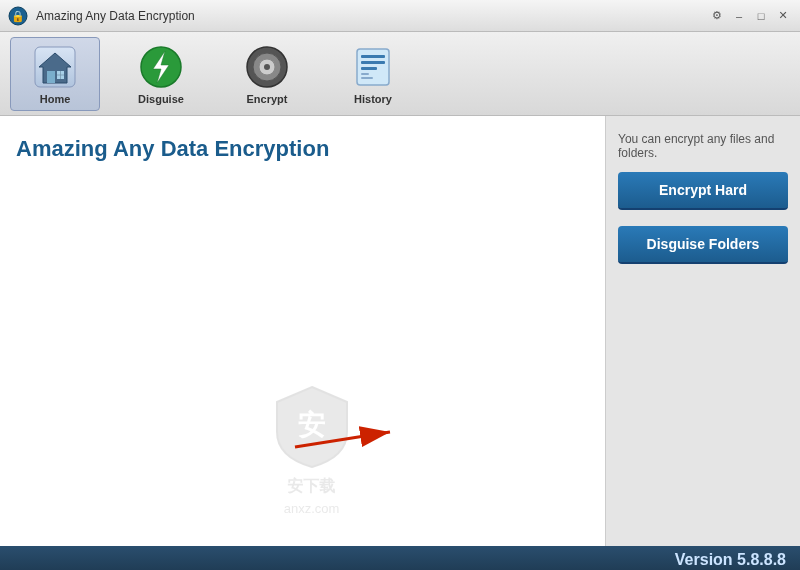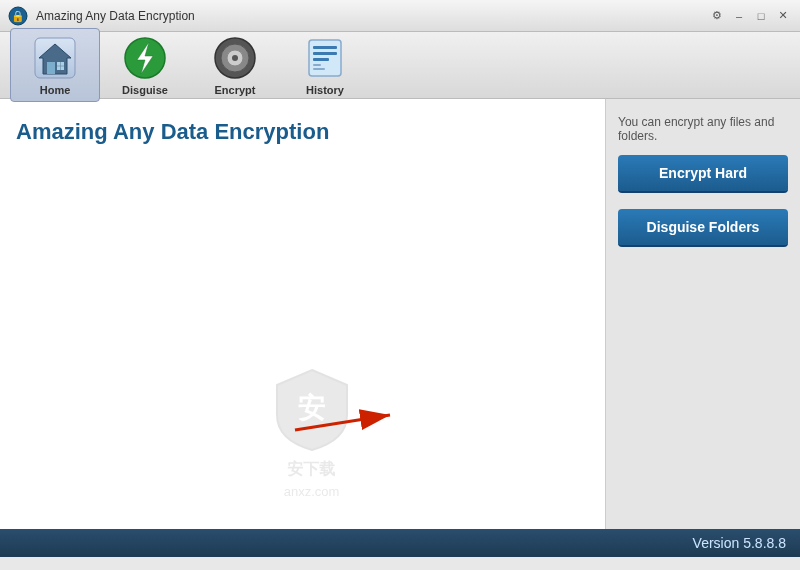--- a/index.html
+++ b/index.html
@@ -45,26 +45,26 @@
       font-size: 11px;
       cursor: pointer;
       color: #555;
       border: none;
       background: transparent;
     }
 
     
     .toolbar {
       background: linear-gradient(to bottom, #f0f0f0, #d8d8d8);
-      height: 67px;
+      height: 84px;
       display: flex;
       align-items: center;
       padding: 16px 10px;
       border-bottom: 1px solid #bbb;
-      gap: 0;
+      gap: 16px;
     }
     .toolbar-item {
       display: flex;
       flex-direction: column;
       align-items: center;
       justify-content: center;
       width: 90px;
       height: 74px;
       cursor: pointer;
       border-radius: 4px;
@@ -190,23 +190,23 @@
     
     .statusbar {
       height: 28px;
       background: linear-gradient(to bottom, #2a4e6e, #1e3a52);
       display: flex;
       align-items: center;
       justify-content: flex-end;
       padding: 0 14px;
     }
     .statusbar-text {
-      font-size: 14px;
+      font-size: 16px;
       color: #cce4ff;
-      font-weight: normal;
+      font-weight: bold;
     }
   </style>
 </head>
 <body>
 
 <div class="titlebar">
   <div class="titlebar-icon">
     <svg viewBox="0 0 20 20" width="20" height="20">
       <circle cx="10" cy="10" r="9" fill="#1a6090" stroke="#0d4060" stroke-width="1"></circle>
       <text x="10" y="14" text-anchor="middle" font-size="11" fill="white">🔒</text>

